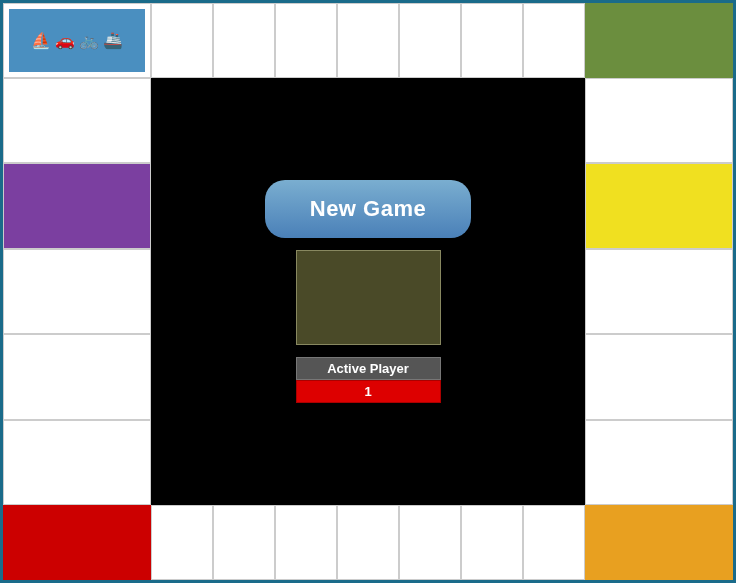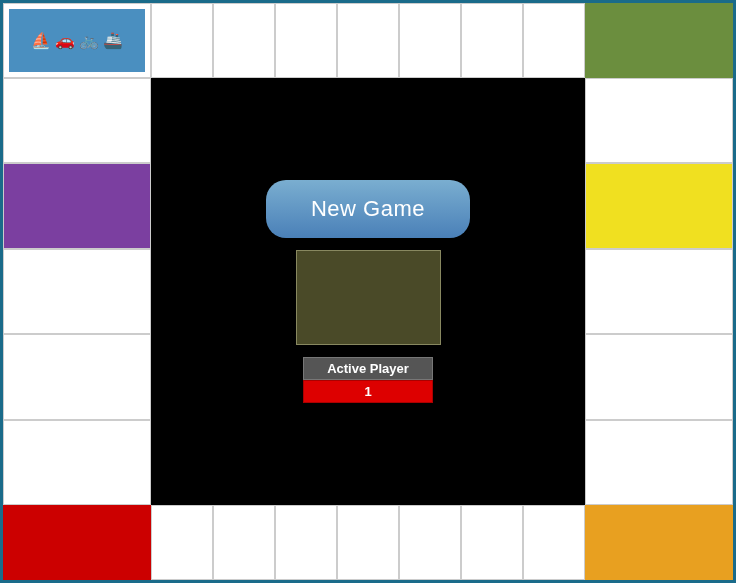--- a/index.html
+++ b/index.html
@@ -123,40 +123,40 @@
     }
 
     
     .new-game-btn {
       background: linear-gradient(to bottom, #7aaed0, #4a80b8);
       color: white;
       border: none;
       border-radius: 20px;
       padding: 16px 45px;
       font-size: 22px;
-      font-weight: normal;
+      font-weight: bold;
       cursor: pointer;
       letter-spacing: 0.5px;
       box-shadow: 2px 2px 6px rgba(0,0,0,0.5);
     }
 
     
     .game-canvas {
       width: 145px;
       height: 95px;
       background: #4a4a28;
       border: 1px solid #888860;
     }
 
     
     .info-panel {
       display: flex;
       flex-direction: column;
       align-items: center;
-      width: 130px;
+      width: 145px;
     }
     .info-label {
       background: #555;
       color: #fff;
       font-size: 13px;
       font-weight: bold;
       width: 100%;
       text-align: center;
       padding: 3px 0;
       border: 1px solid #777;

